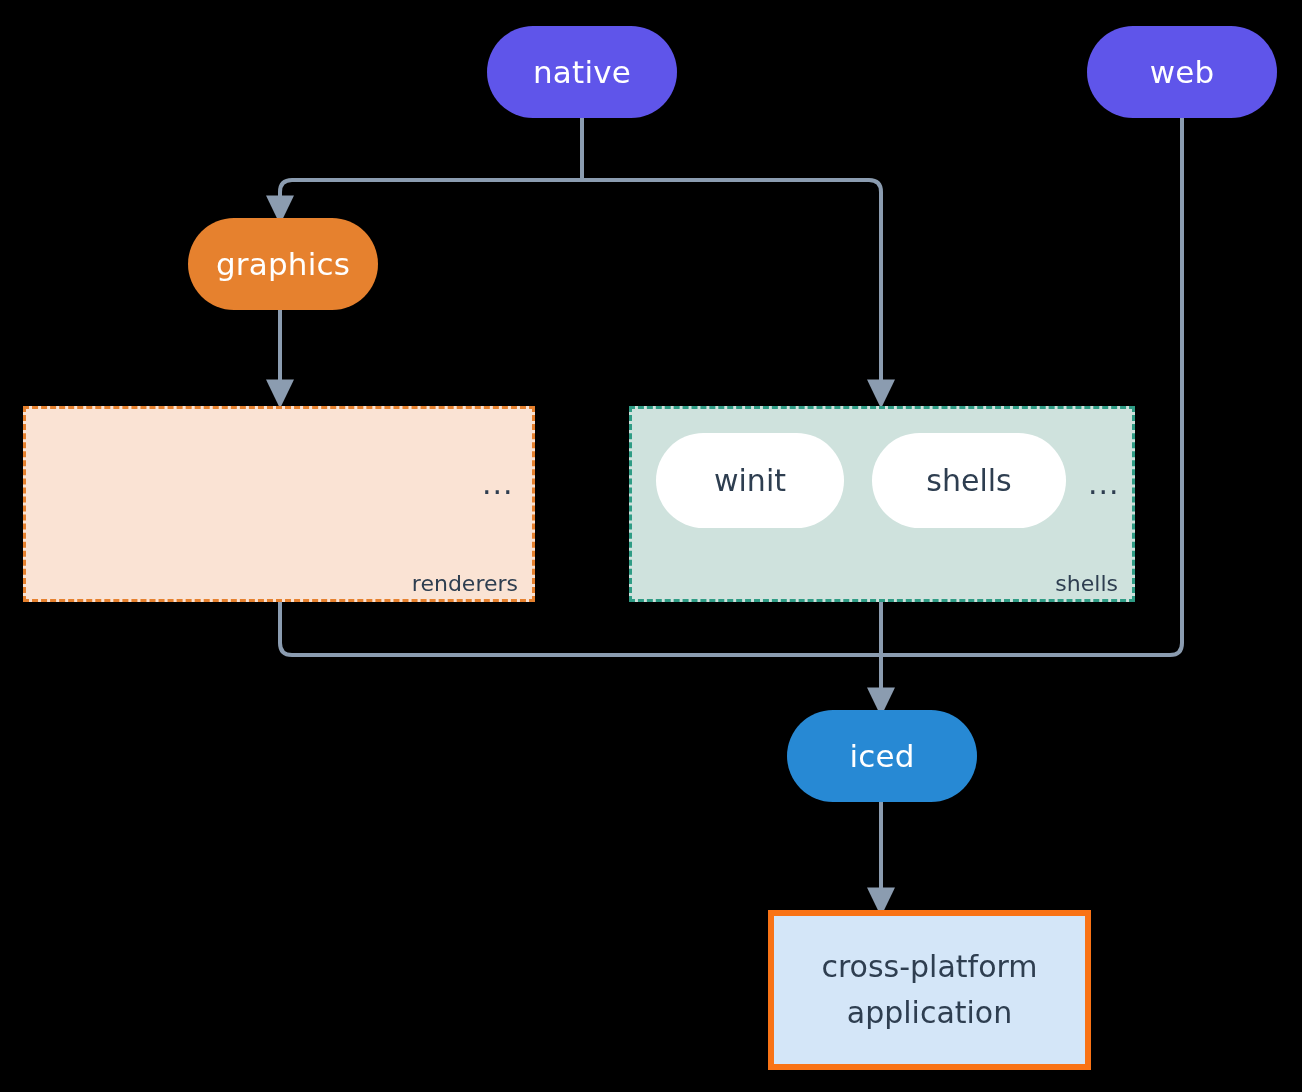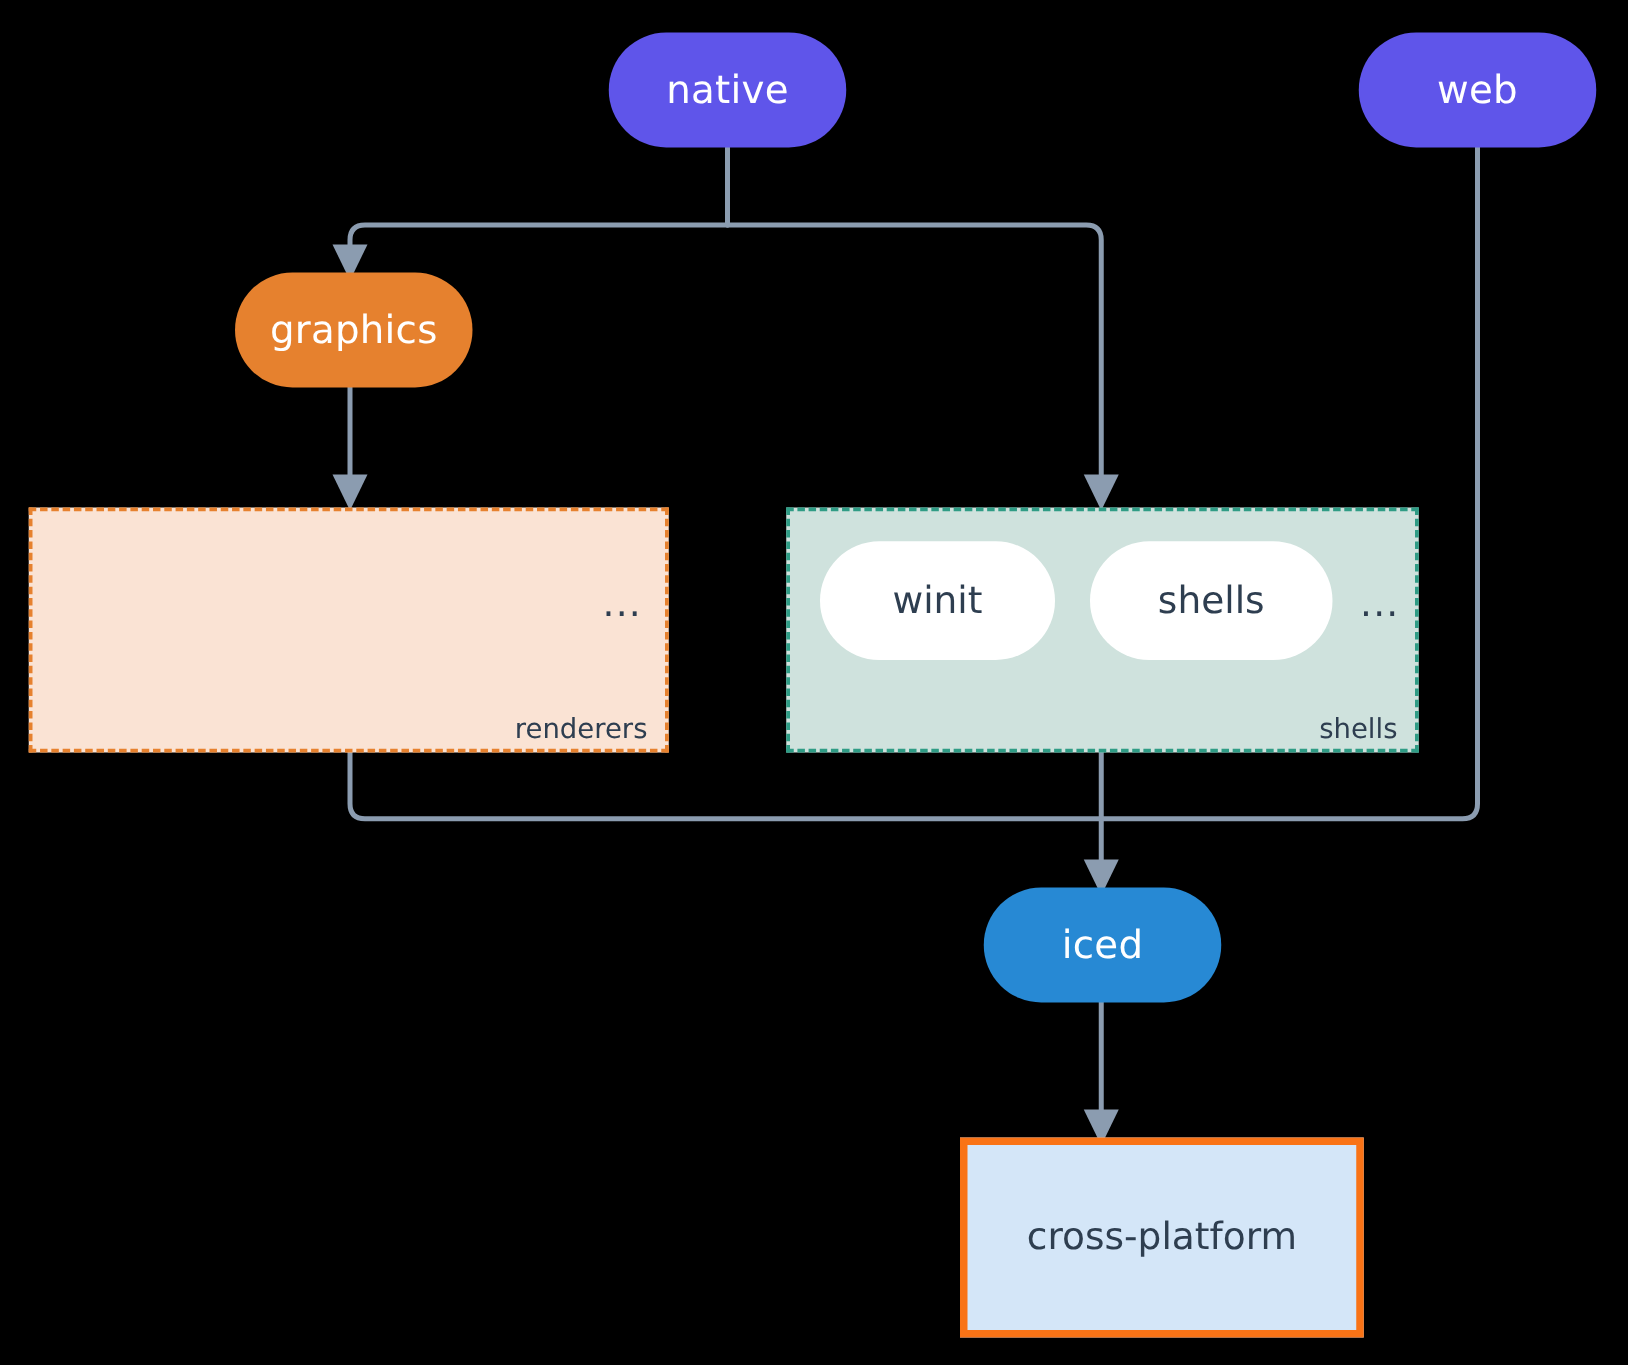--- a/index.html
+++ b/index.html
@@ -166,16 +166,17 @@
     <div class="sub-pill" style="left:240px; top:24px; width:194px; height:95px;">shells</div>
     <div class="ellipsis" style="left:456px; top:57px;">...</div>
     <div class="group-label">shells</div>
   </div>
 
   <div class="node pill-node node-iced">iced</div>
 
   <div class="rect-node node-application">
     <div>
       <div>cross-platform</div>
+      <div>application</div>
     </div>
   </div>
 
 </div>
 
 </body></html>

